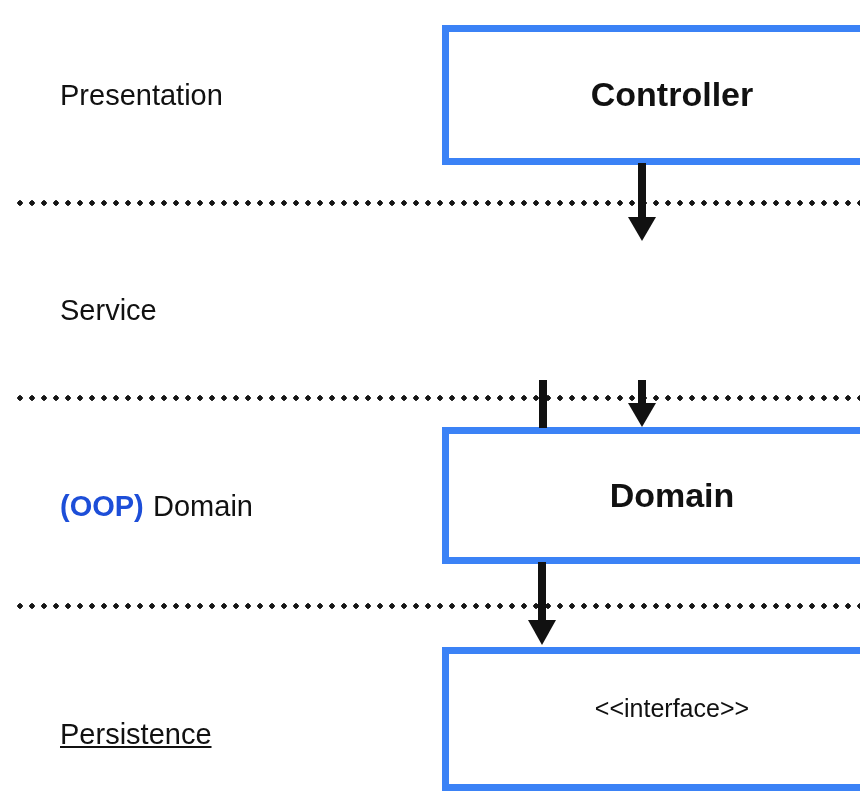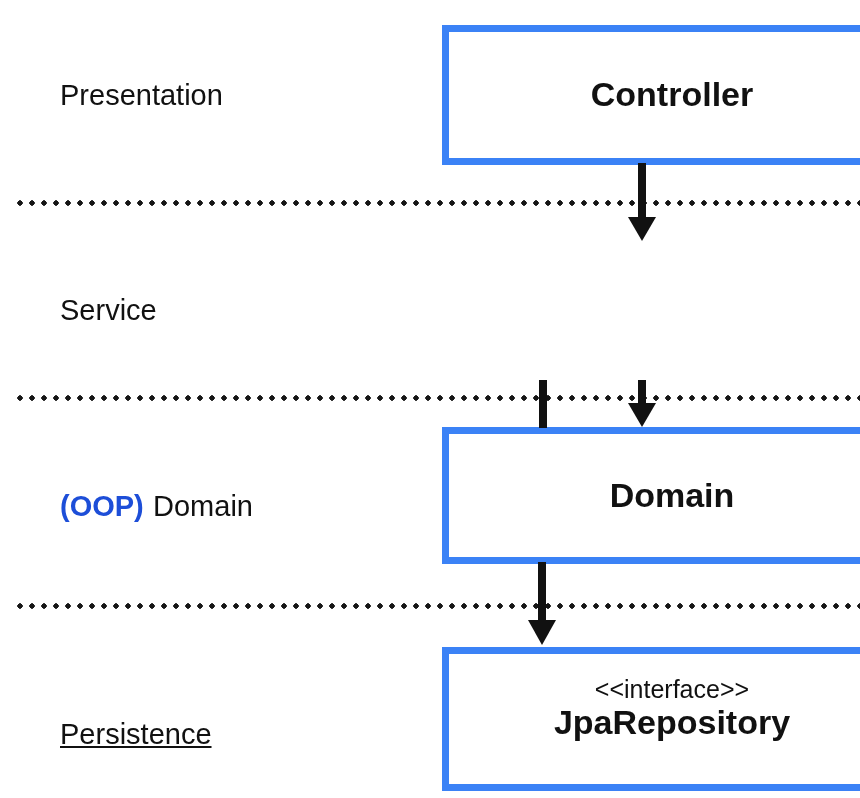--- a/index.html
+++ b/index.html
@@ -117,21 +117,20 @@
   </div>
 
 
   <div class="node node-domain">
     <div class="node-title">Domain</div>
   </div>
 
   <div class="node node-jpa">
     <div class="node-text">
       <div class="stereotype">&lt;&lt;interface&gt;&gt;</div>
-      <div class="node-title">JpaRepository</div>
     </div>
   </div>
 
   <svg class="arrows" viewBox="0 0 860 798" xmlns="http://www.w3.org/2000/svg">
 
     <g>
       <line x1="642" y1="163" x2="642" y2="220"></line>
       <polygon points="628,217 656,217 642,241"></polygon>
     </g>
 

